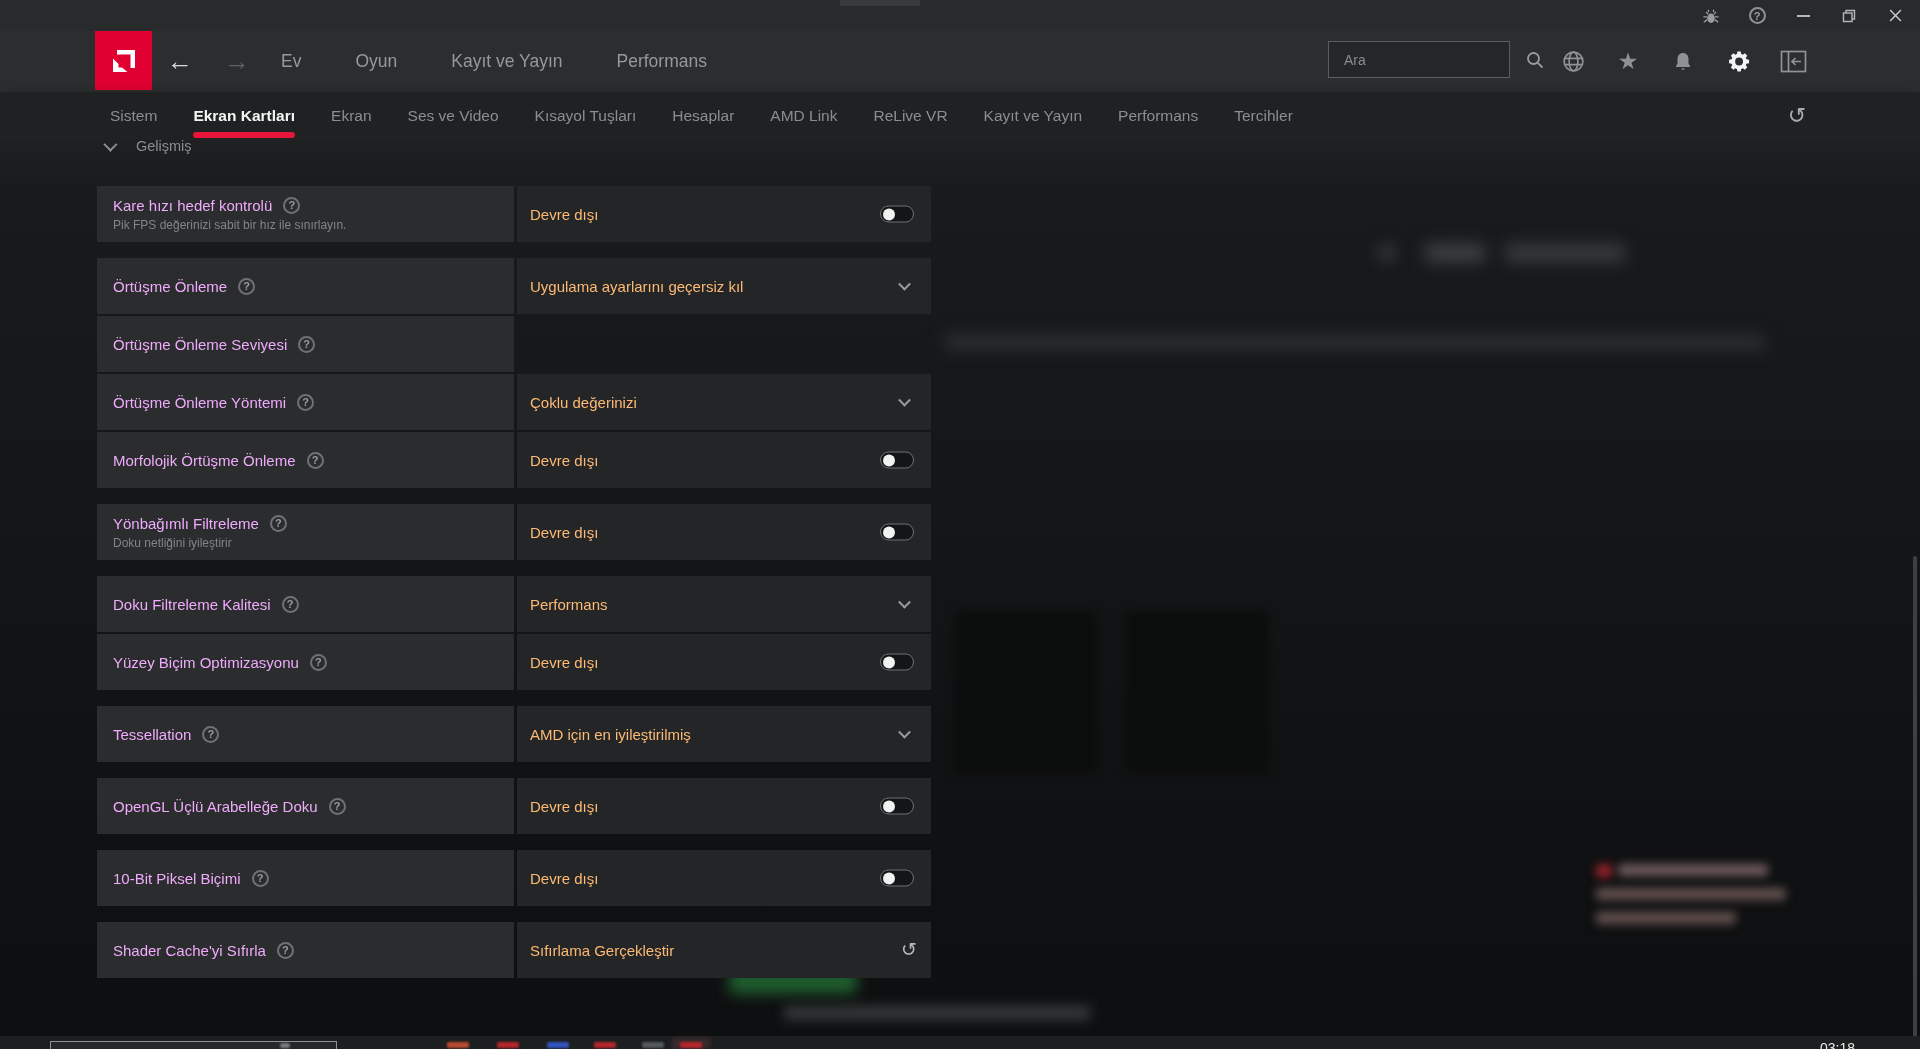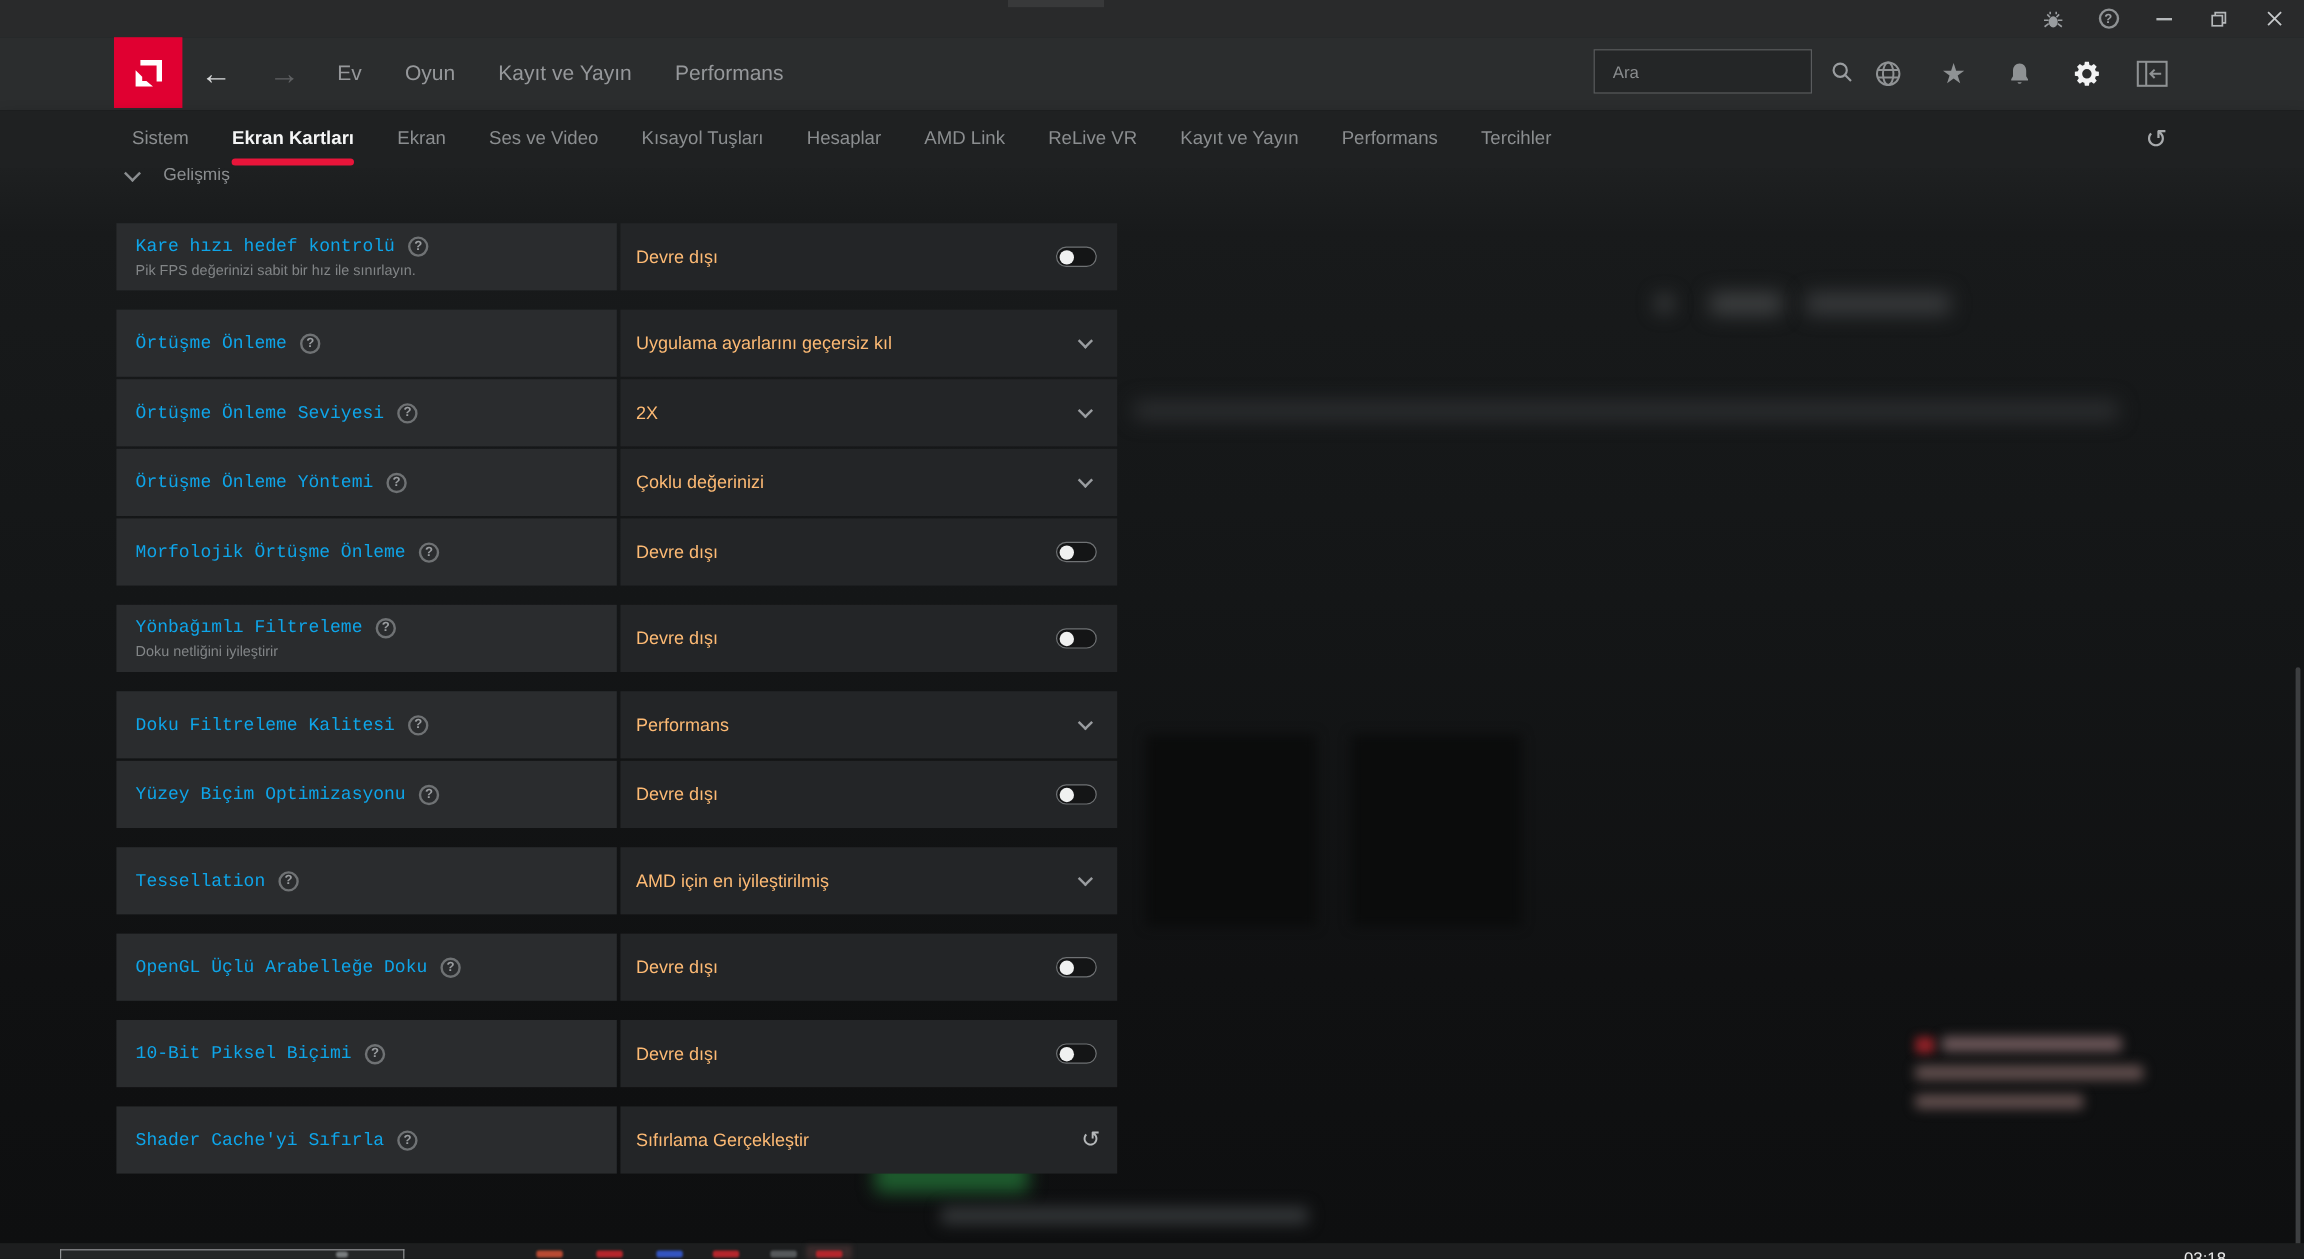--- a/index.html
+++ b/index.html
@@ -12,21 +12,21 @@
   #titlebar .btns { position:absolute; right:2px; top:0; height:31px; display:flex; align-items:center; }
   #titlebar .tbtn { width:46px; height:31px; display:flex; align-items:center; justify-content:center; cursor:default; }
   #win-strip { position:absolute; left:840px; top:0; width:80px; height:6px; background:#38393a; }
 
   
   #navbar { position:absolute; left:0; top:31px; width:1920px; height:61px; background:#2b2d2e; }
   #logo { position:absolute; left:95px; top:0; width:57px; height:59px; background:#E00031; display:flex; align-items:center; justify-content:center; }
   .navarrow { position:absolute; top:0; height:61px; width:36px; display:flex; align-items:center; justify-content:center; font-size:26px; }
   #back-arrow { left:162px; color:#d6d8d9; }
   #fwd-arrow { left:219px; color:#5f6163; }
-  #nav-menu { position:absolute; left:281px; top:0; height:61px; display:flex; align-items:center; gap:36px; }
+  #nav-menu { position:absolute; left:281px; top:0; height:61px; display:flex; align-items:center; gap:54px; }
   #nav-menu .nav-item { font-size:17.5px; color:#96989b; cursor:default; }
   #searchbox { position:absolute; left:1328px; top:10px; width:182px; height:37px; background:#242627; border:1px solid #5a5c5e; display:flex; align-items:center; }
   #searchbox input { flex:1; background:transparent; border:none; outline:none; color:#fca5a5; font-size:14px; padding-left:15px; font-family:"Liberation Sans",sans-serif; }
   #searchbox input::placeholder { color:#8a8d8f; }
   #searchbox .mag { margin-right:8px; display:flex; }
   #nav-icons { position:absolute; left:1550px; top:0; height:61px; display:flex; align-items:center; }
   #nav-icons .nicon { width:46px; height:61px; display:flex; align-items:center; justify-content:center; margin-right:9px; position:relative; }
   .star-glyph { font-size:23px; color:#8f9294; line-height:1; }
   #gear-underline { position:absolute; left:1724px; top:74px; width:32px; height:4px; background:#E8153A; border-radius:2px; }
 
@@ -47,21 +47,21 @@
   #section-header .chev { width:10px; height:10px; border-right:2px solid #8b8e90; border-bottom:2px solid #8b8e90; transform:rotate(45deg) translateY(-2px); }
   #section-header .sec-label { font-size:14.5px; }
 
   #rows { position:absolute; left:97px; top:0; width:834px; }
   .row { display:flex; height:56px; }
   .row.gap-first { margin-top:46px; }
   .row.gap { margin-top:16px; }
   .row.joined { margin-top:2px; }
   .cell-label { width:417px; background:#2a2c2e; display:flex; flex-direction:column; justify-content:center; padding-left:16px; margin-right:3px; }
   .lbl-line { display:flex; align-items:center; gap:11px; }
-  .lbl { font-size:15px; color:#0ea5e9;font-family:Liberation Mono, monospace; }
+  .lbl { font-size:15px; color:#f0abfc; }
   .sub { font-size:12px; color:#828587; margin-top:4px; }
   .help { width:17px; height:17px; border-radius:50%; border:2px solid #6f7274; color:#9a9da0; font-size:11px; font-weight:bold; display:flex; align-items:center; justify-content:center; flex:0 0 auto; }
   .cell-value { width:414px; background:#232527; display:flex; align-items:center; position:relative; padding-left:13px; }
   .val { font-size:15px; color:#fdba74; }
   .chev-down { position:absolute; right:22px; top:50%; width:9px; height:9px; border-right:2px solid #9a9da0; border-bottom:2px solid #9a9da0; transform:translateY(-70%) rotate(45deg); }
   .toggle { position:absolute; right:17px; top:50%; transform:translateY(-50%); width:34px; height:17px; border:1px solid #6f7274; border-radius:9px; background:#141516; }
   .toggle .knob { position:absolute; left:2px; top:1.5px; width:12px; height:12px; border-radius:50%; background:#f0f1f1; }
   .reset-glyph { position:absolute; right:14px; top:50%; transform:translateY(-52%); color:#b5b8ba; font-size:19px; }
 
   
@@ -230,24 +230,20 @@
           <span class="chev-down"></span>
         </div>
       </div>
       <div class="row joined">
         <div class="cell-label">
           <div class="lbl-line">
             <span class="lbl">Örtüşme Önleme Seviyesi</span>
             <span class="help">?</span>
           </div>
         </div>
-        <div class="cell-value">
-          <span class="val">2X</span>
-          <span class="chev-down"></span>
-        </div>
       </div>
       <div class="row joined">
         <div class="cell-label">
           <div class="lbl-line">
             <span class="lbl">Örtüşme Önleme Yöntemi</span>
             <span class="help">?</span>
           </div>
         </div>
         <div class="cell-value">
           <span class="val">Çoklu değerinizi</span>

